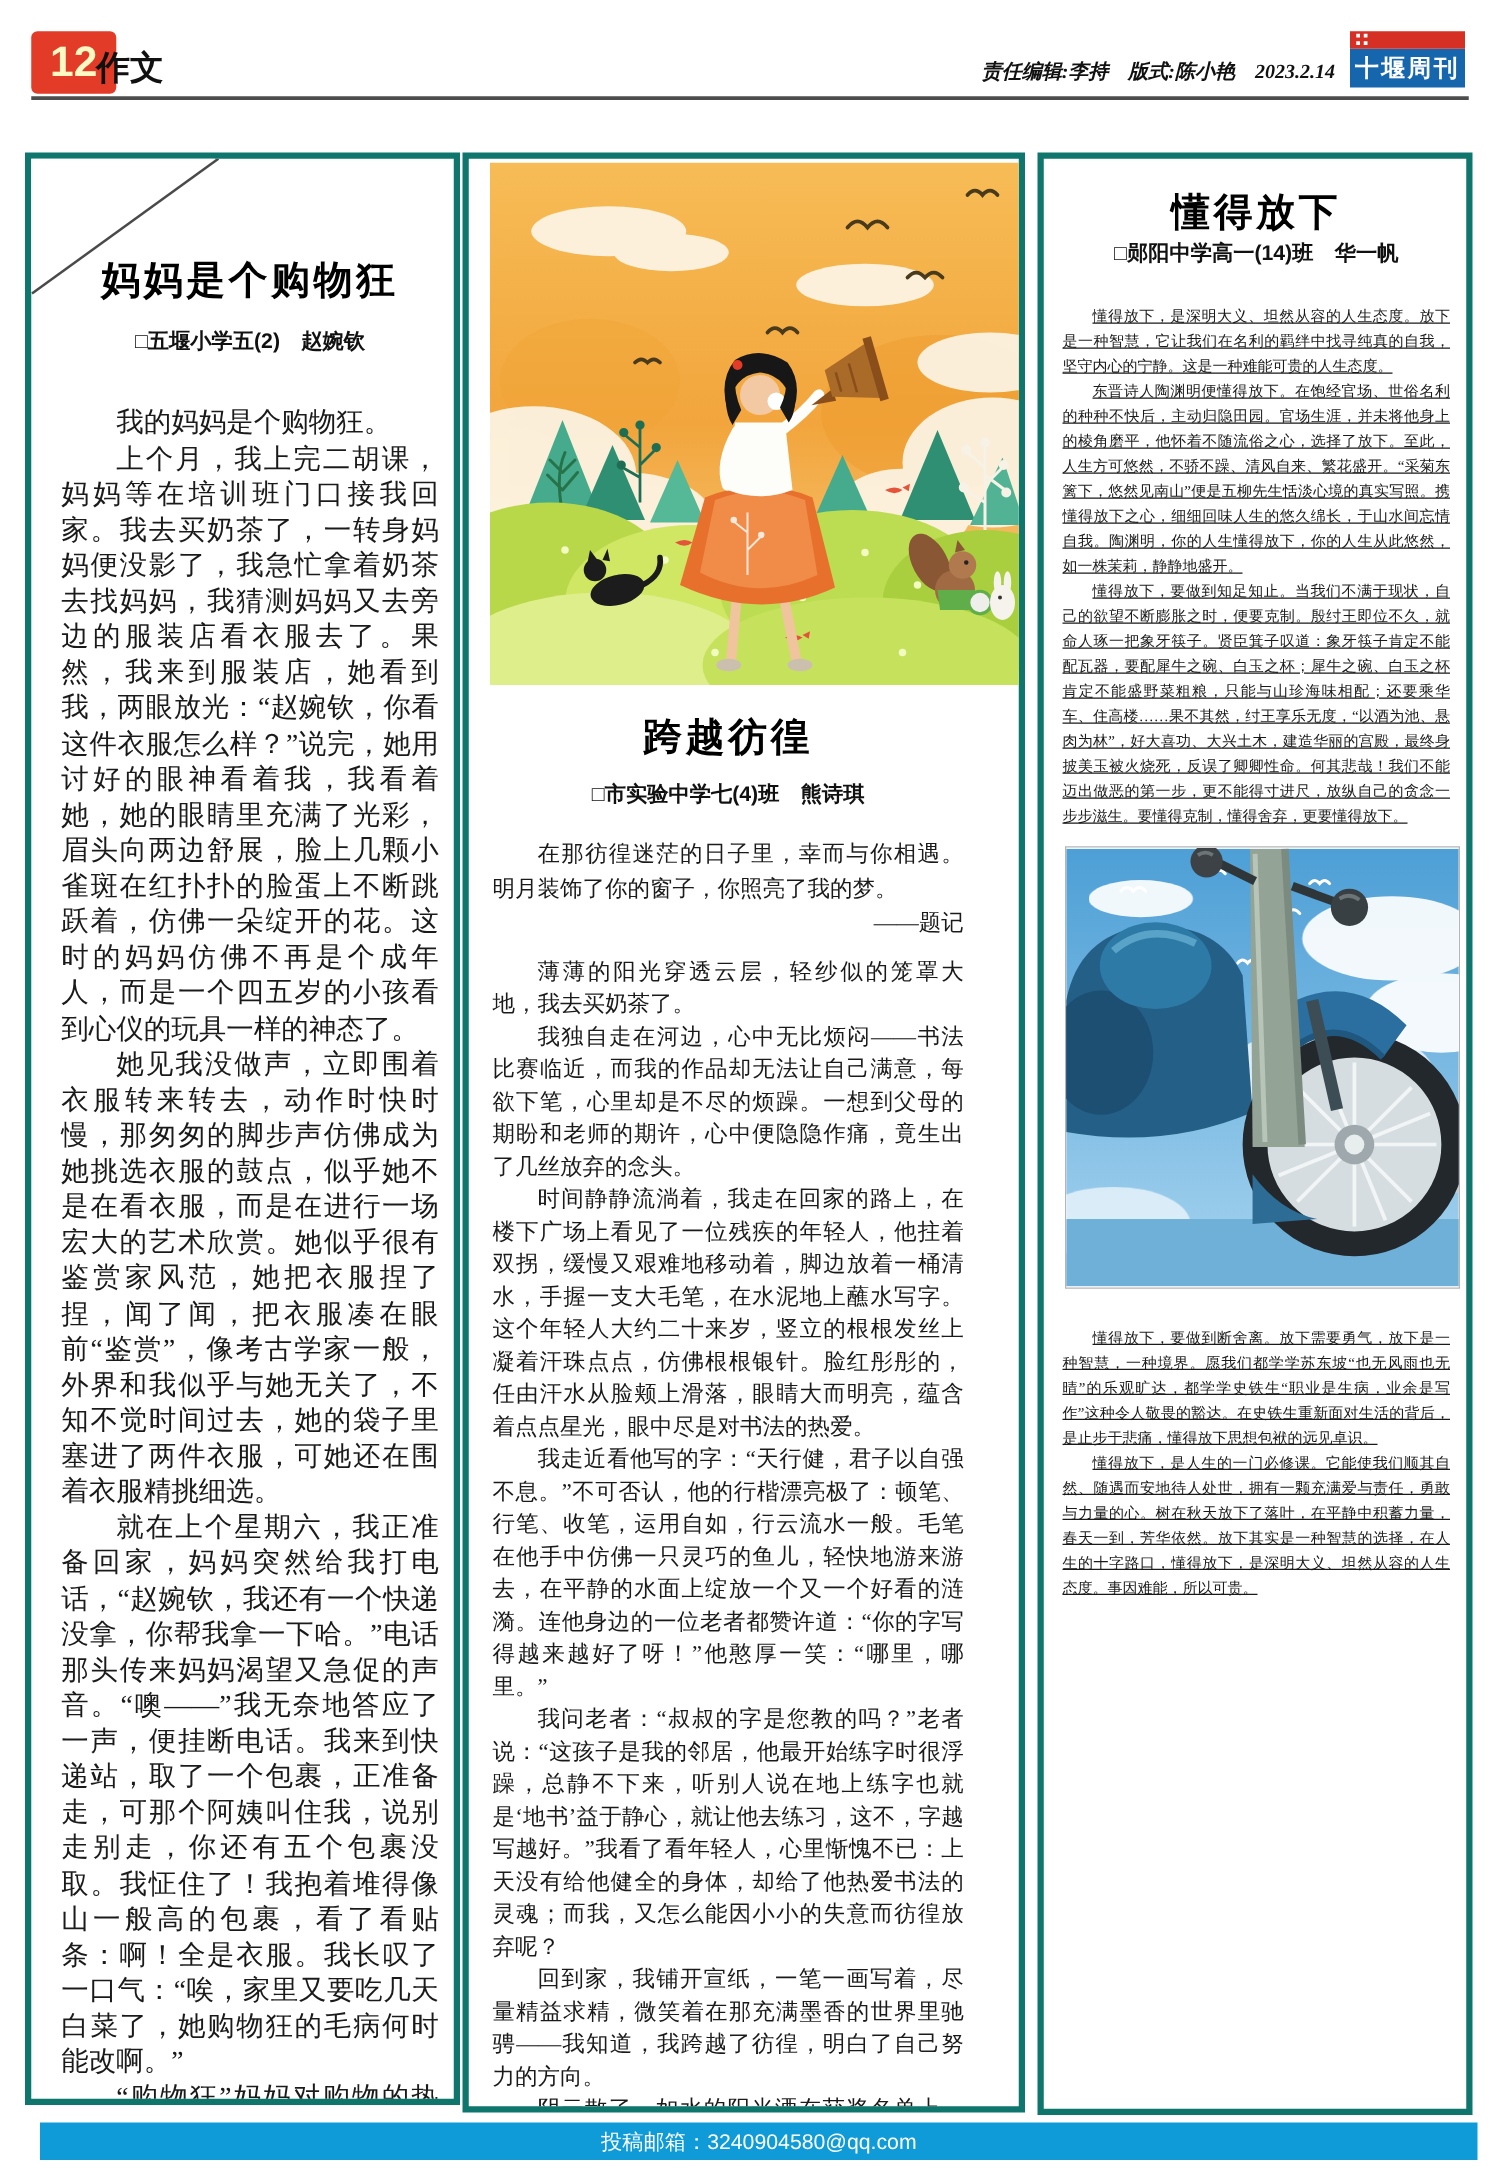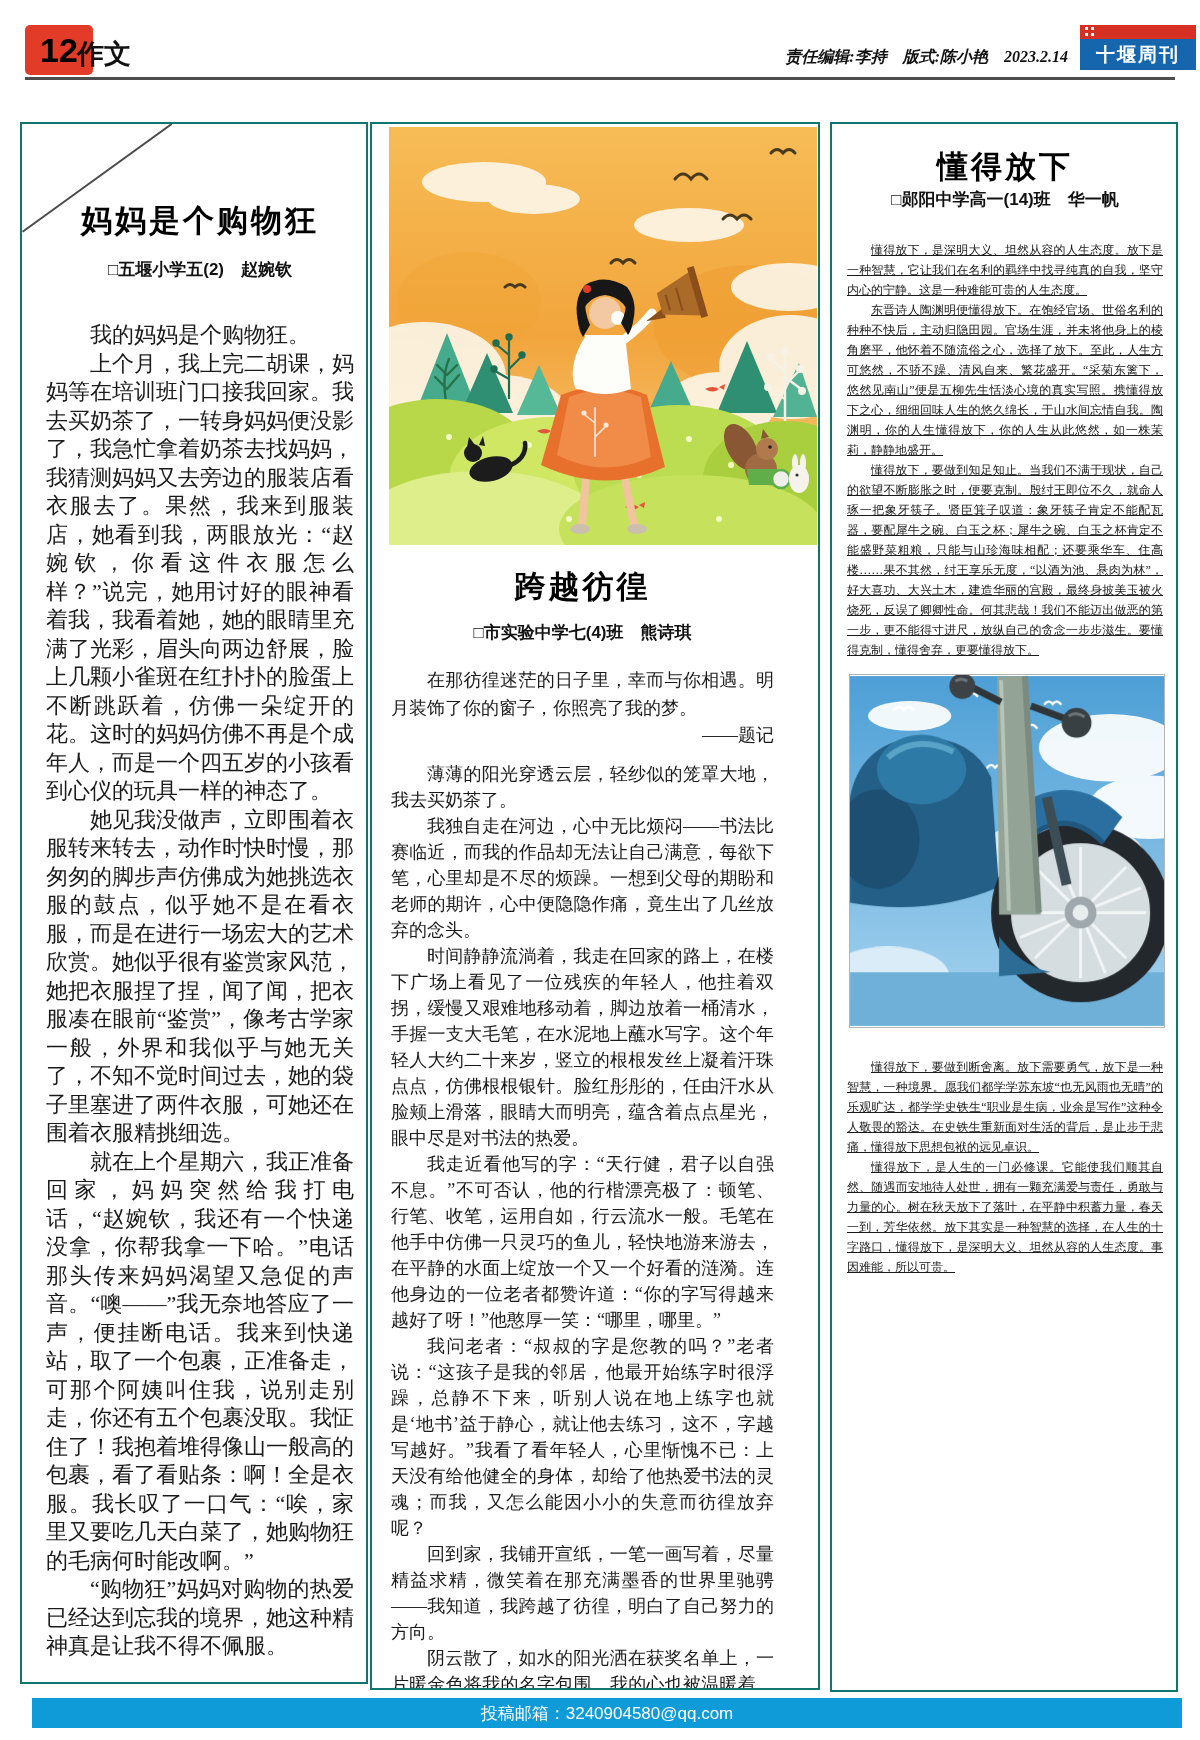--- a/index.html
+++ b/index.html
@@ -1,31 +1,31 @@
 <!DOCTYPE html>
 <html><head>
 <meta charset="utf-8">
 <style>
   html,body{margin:0;padding:0;background:#fff;}
   .page{position:relative;width:1200px;height:1740px;background:#ffffff;overflow:hidden;
         font-family:"Liberation Serif","DejaVu Serif",serif;color:#1a1a1a;}
   
   .pagenum-box{position:absolute;left:25px;top:25px;width:68px;height:50px;background:#e23b28;
         border-radius:5px;display:flex;align-items:center;justify-content:center;
-        color:#000000;font:bold 34px "Liberation Sans","DejaVu Sans",sans-serif;}
+        color:#fef9c3;font:bold 34px "Liberation Sans","DejaVu Sans",sans-serif;}
   .section-label{position:absolute;left:77px;top:36px;font:bold 27px "Liberation Sans","DejaVu Sans",sans-serif;color:#111;}
   .editor-line{position:absolute;right:132px;top:47px;font:bold italic 16px "Liberation Serif",serif;color:#111;}
-  .masthead{position:absolute;left:1080px;top:25px;width:116px;height:45px;}
+  .masthead{position:absolute;left:1080px;top:25px;width:92px;height:45px;}
   .masthead-red{position:relative;height:14px;background:#d62f23;}
   .masthead-red .tick{position:absolute;top:2px;width:3px;height:3px;background:#fff;}
   .masthead-blue{height:31px;background:#1566ad;display:flex;align-items:center;justify-content:center;
         color:#fff;font:bold 19px "Liberation Serif",serif;letter-spacing:2px;}
   .header-rule{position:absolute;left:25px;top:77px;width:1150px;height:3px;background:#4d4d4d;}
   
-  .colbox{position:absolute;top:122px;border:2px solid #0f766e;background:#fff;box-sizing:border-box;overflow:hidden;}
+  .colbox{position:absolute;top:122px;border:5px solid #0f766e;background:#fff;box-sizing:border-box;overflow:hidden;}
   .box-left{left:20px;width:348px;height:1562px;}
   .box-mid{left:370px;width:450px;height:1568px;}
   .box-right{left:830px;width:348px;height:1570px;}
   .chamfer-mask{position:absolute;left:-1px;top:-1px;width:149px;height:108px;background:#fff;
         clip-path:polygon(0 0,100% 0,0 100%);}
   .chamfer-line{position:absolute;left:0;top:107px;width:184px;height:1.5px;background:#4a4a4a;
         transform-origin:0 0;transform:rotate(-35.87deg);}
   
   .art-title{text-align:center;font:bold 31px "Liberation Sans","DejaVu Sans",sans-serif;
         letter-spacing:3px;color:#000;margin:0;}

